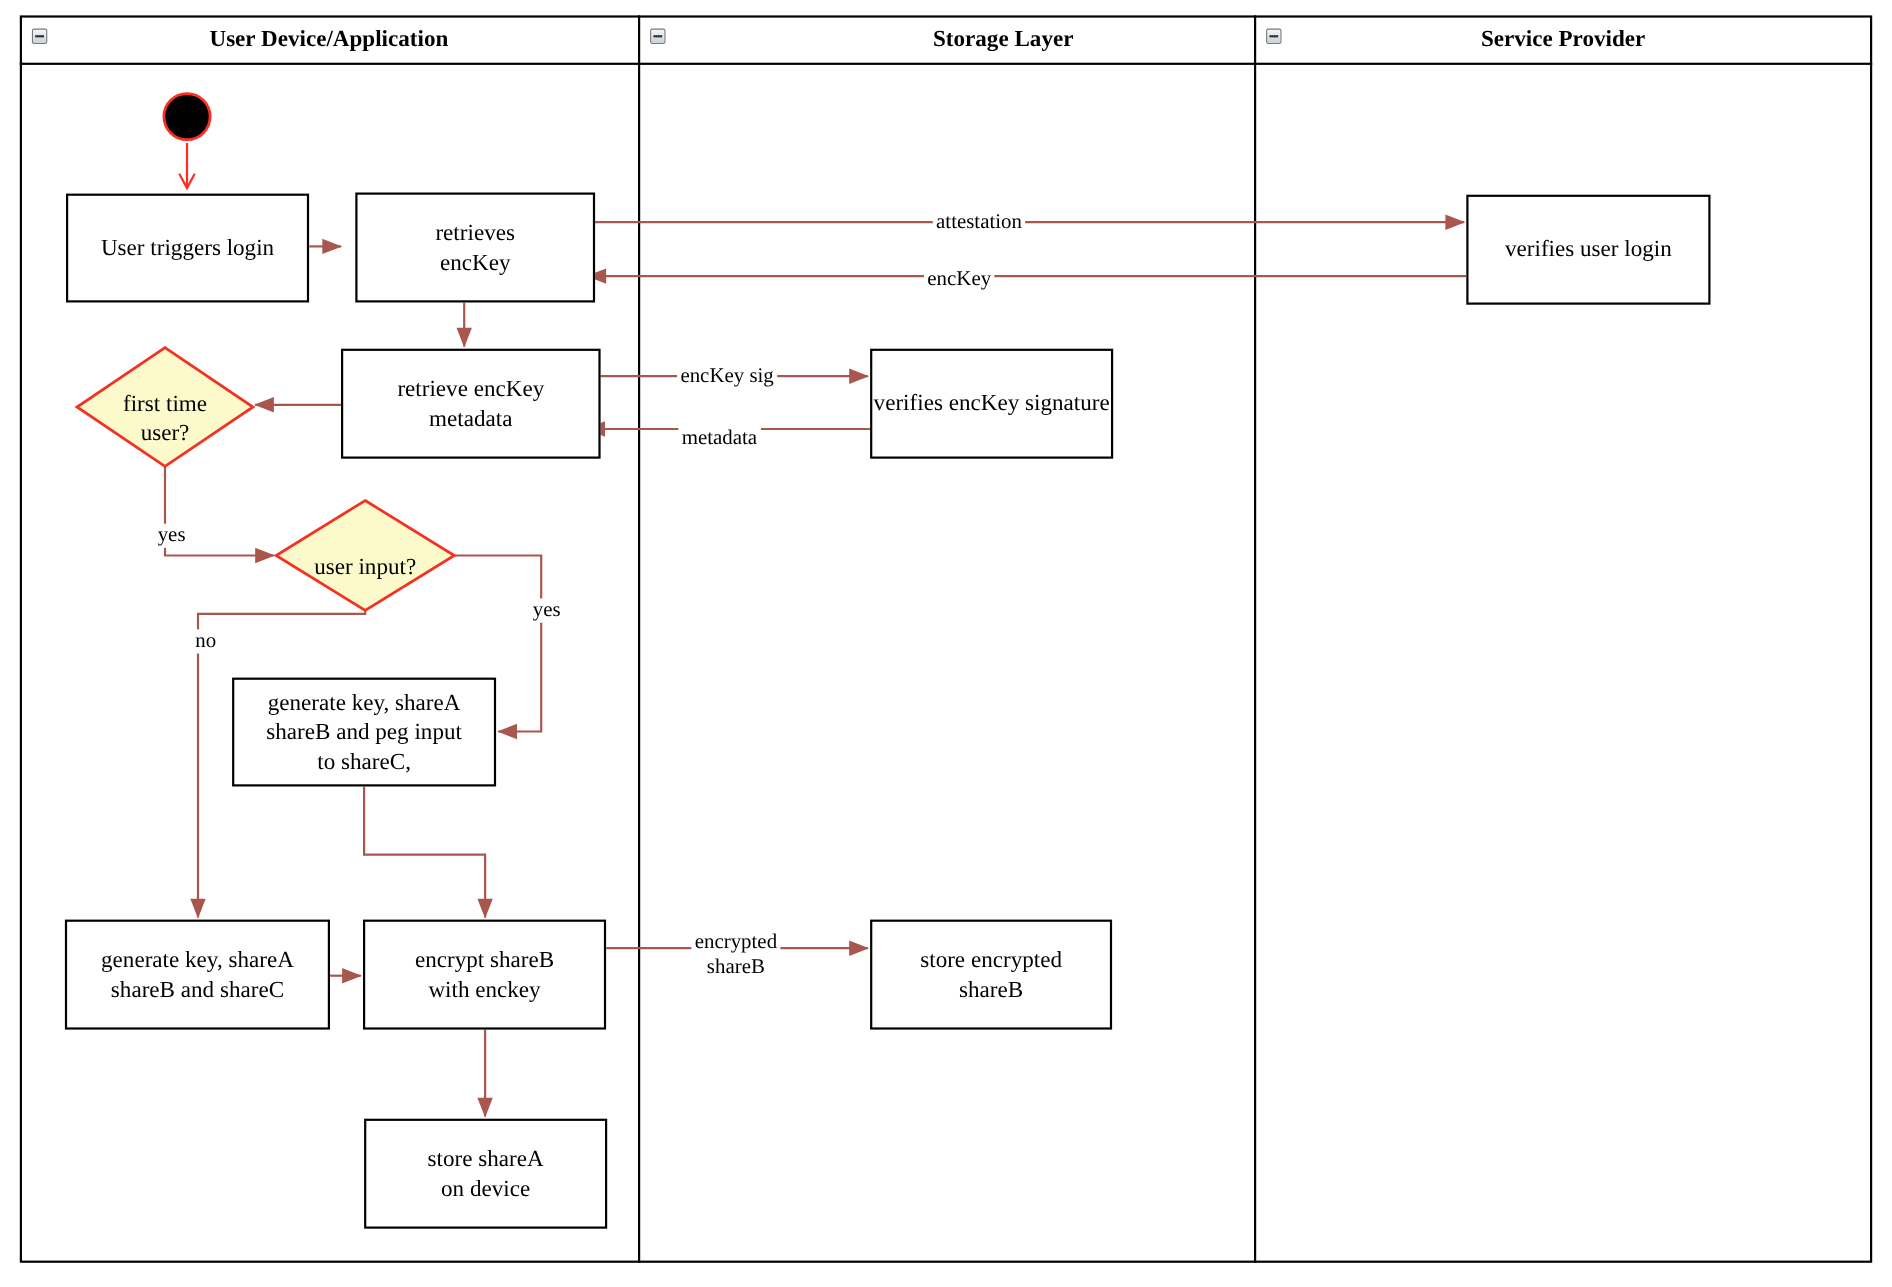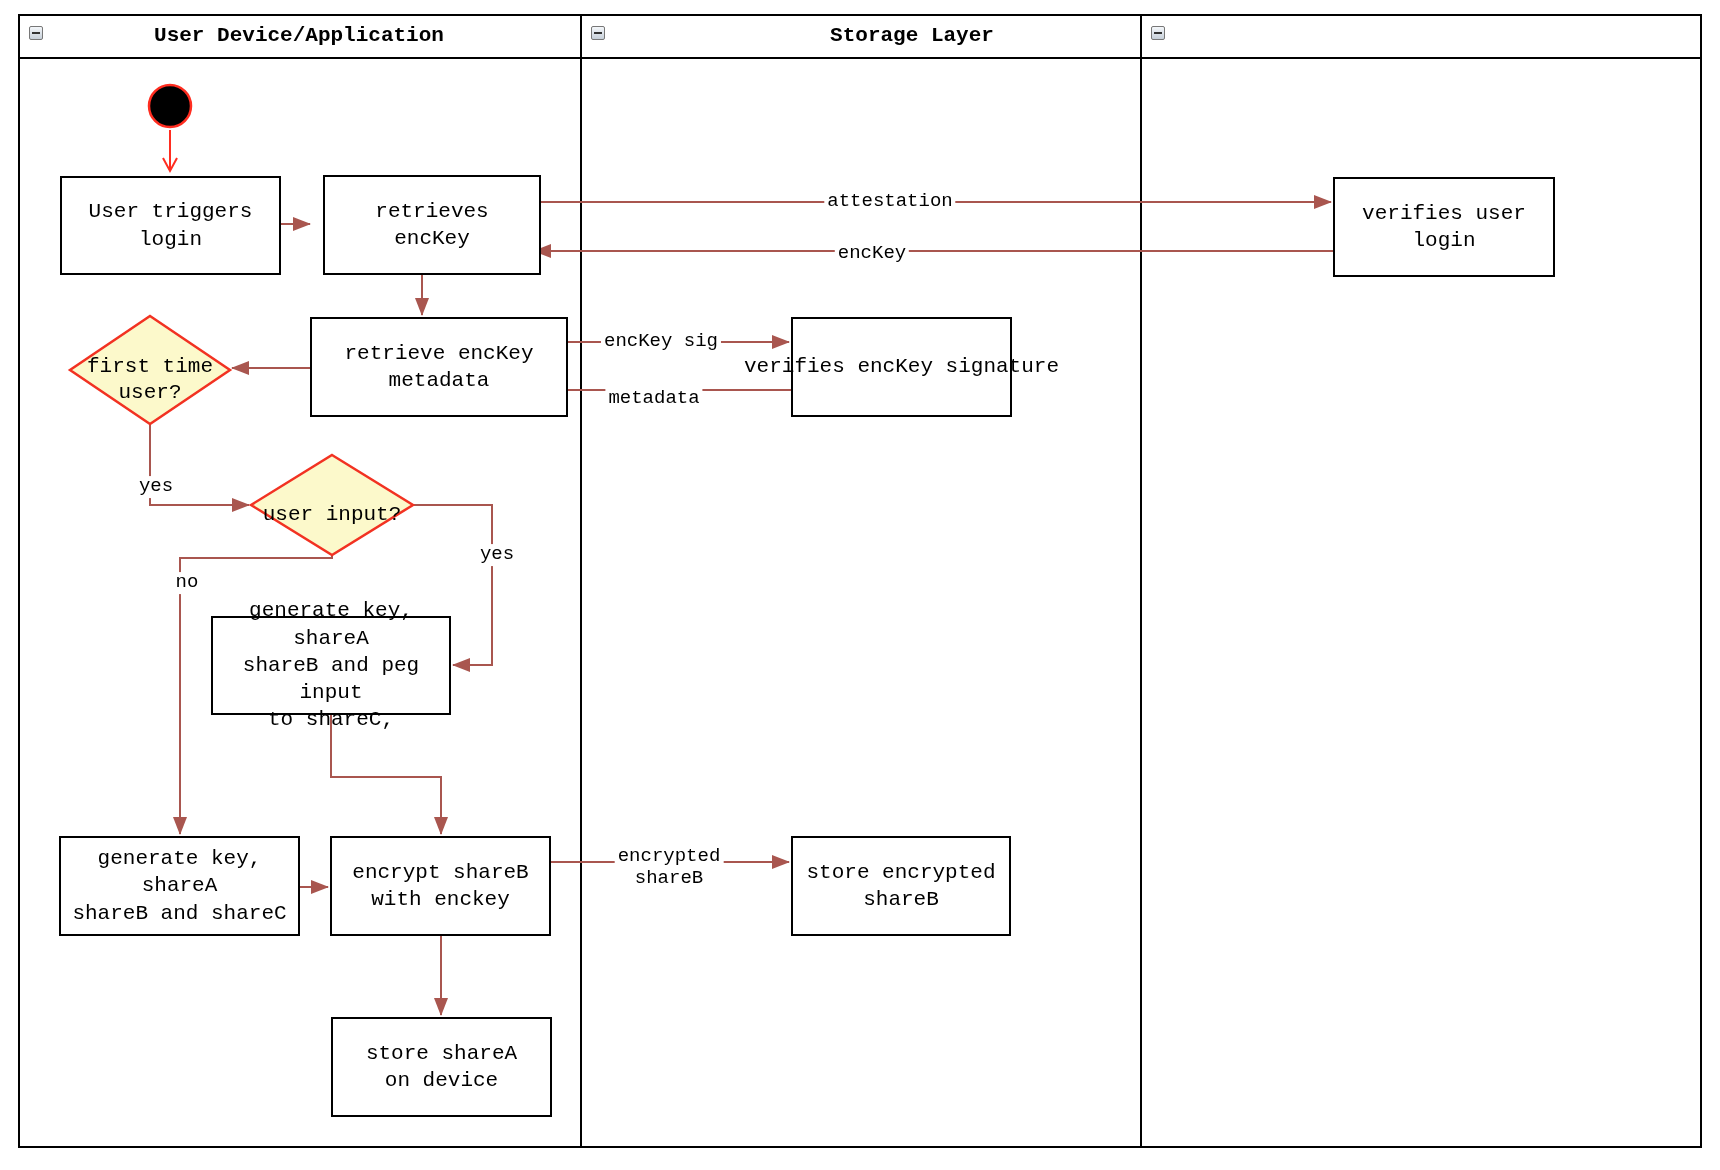--- a/index.html
+++ b/index.html
@@ -6,21 +6,21 @@
     --arrow:#A9564F;
     --flow-red:#FF2D20;
     --decision-fill:#FCF9CB;
     --decision-stroke:#F23222;
     --node-border:#000000;
     --lane-border:#000000;
   }
   html,body{margin:0;padding:0;background:#fff;}
   #canvas{
     position:relative;width:1720px;height:1170px;background:#fff;
-    font-family:Liberation Mono, monospace;color:#000;overflow:hidden;
+    font-family:Liberation Serif, serif;color:#000;overflow:hidden;
   }
   .pool{position:absolute;left:18px;top:14px;width:1684px;height:1134px;border:2px solid var(--lane-border);box-sizing:border-box;background:#fff;}
   .header-line{position:absolute;left:18px;top:57px;width:1684px;height:0;border-top:2px solid var(--lane-border);}
   .divider{position:absolute;top:14px;height:1134px;width:0;border-left:2px solid var(--lane-border);}
   .lane-title{position:absolute;top:14px;height:43px;display:flex;align-items:center;justify-content:center;font-weight:bold;font-size:21px;}
   .collapse-btn{
     position:absolute;width:14px;height:14px;box-sizing:border-box;
     border:1px solid #777;border-radius:2px;
     background:linear-gradient(#f4f7fa,#c7d0da);
     display:flex;align-items:center;justify-content:center;
@@ -54,20 +54,21 @@
 
 <div id="canvas">
 
   <div class="pool"></div>
   <div class="divider" style="left:580px;"></div>
   <div class="divider" style="left:1140px;"></div>
   <div class="header-line"></div>
 
   <div class="lane-title" style="left:18px;width:562px;">User Device/Application</div>
   <div class="lane-title" style="left:580px;width:664px;">Storage Layer</div>
+  <div class="lane-title" style="left:1140px;width:562px;">Service Provider</div>
 
   <div class="collapse-btn" style="left:29px;top:26px;">
       <div class="minus"></div>
     </div>
   <div class="collapse-btn" style="left:591px;top:26px;">
       <div class="minus"></div>
     </div>
   <div class="collapse-btn" style="left:1151px;top:26px;">
       <div class="minus"></div>
     </div>
@@ -107,21 +108,21 @@
   <div class="node" style="left:60px;top:176px;width:221px;height:99px;">
     <span class="lbl">User triggers login</span>
   </div>
   <div class="node" style="left:323px;top:175px;width:218px;height:100px;">
     <span class="lbl">retrieves
 encKey</span>
   </div>
   <div class="node" style="left:1333px;top:177px;width:222px;height:100px;">
     <span class="lbl">verifies user login</span>
   </div>
-  <div class="node" style="left:310px;top:317px;width:258px;height:100px;justify-content:center;">
+  <div class="node" style="left:310px;top:317px;width:236px;height:100px;justify-content:center;">
     <span class="lbl">retrieve encKey
 metadata</span>
   </div>
   <div class="node" style="left:791px;top:317px;width:221px;height:100px;">
     <span class="lbl nowrap">verifies encKey signature</span>
   </div>
   <div class="node" style="left:211px;top:616px;width:240px;height:99px;">
     <span class="lbl">generate key, shareA
 shareB and peg input
 to shareC,</span>

